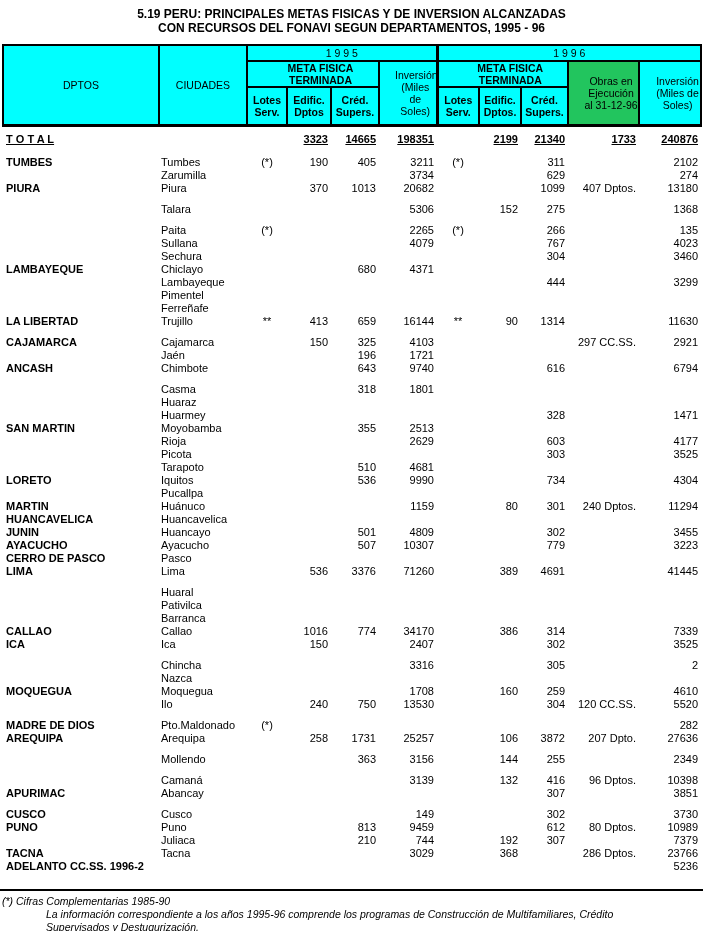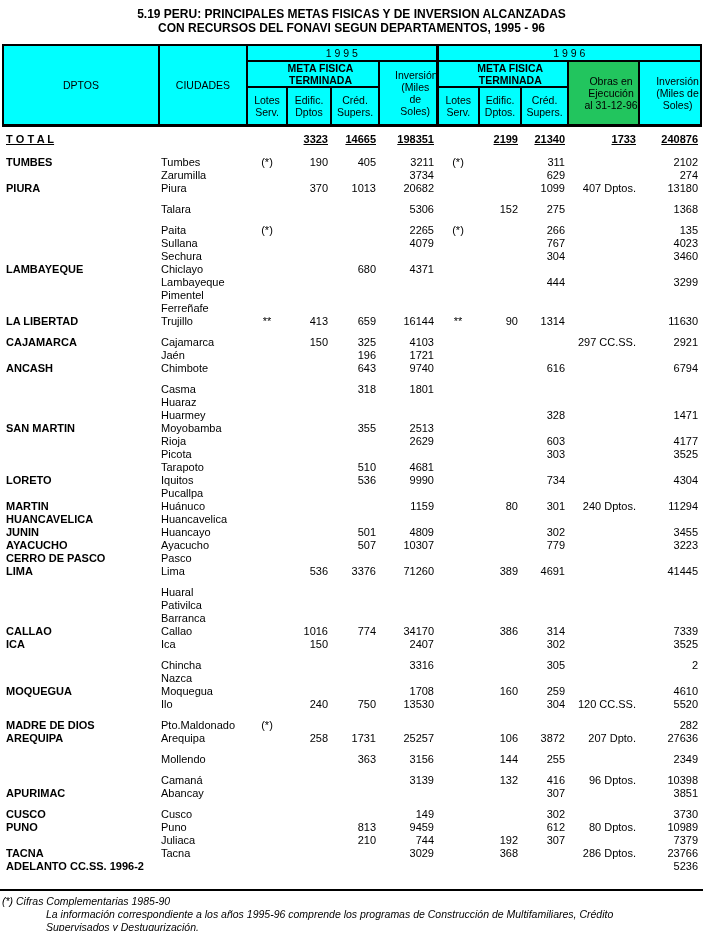--- a/index.html
+++ b/index.html
@@ -2,21 +2,21 @@
 <html><head>
 <meta charset="utf-8">
 <style>
   html,body{margin:0;padding:0;background:#ffffff;overflow:hidden;}
   body{width:703px;height:931px;font-family:"Liberation Sans",sans-serif;color:#000;}
   .title{padding-top:7px;text-align:center;font-weight:bold;font-size:12px;line-height:14px;}
   table.maintable{border-collapse:collapse;table-layout:fixed;width:699px;margin:9px 2px 0 2px;}
   thead td{background:#00ffff;border:2px solid #000;text-align:center;font-size:10.5px;line-height:12px;padding:0;overflow:hidden;}
   thead tr.r1 td{height:14px;}
   thead tr.r2 td{height:14px;padding-left:15px;}
-  thead tr.r3 td{height:36px;}
+  thead tr.r3 td{height:36px;font-weight:bold;}
   thead td.meta{font-weight:bold;}
   thead td.grp{border-left:3px solid #000;}
   thead td.hb{border-bottom:3px solid #000;}
   tbody td{font-size:11px;line-height:13px;height:13px;padding:0;white-space:nowrap;overflow:visible;border:none;}
   tbody tr.blank td{height:8px;}
   tbody tr.total td{height:17px;padding-top:4px;}
   tbody tr.total td span{font-weight:bold;text-decoration:underline;}
   td.col-dpto{font-weight:bold;text-align:left;padding-left:3px;}
   td.col-city{text-align:left;padding-left:2px;}
   td.col-l5,td.col-l6{text-align:center;}

